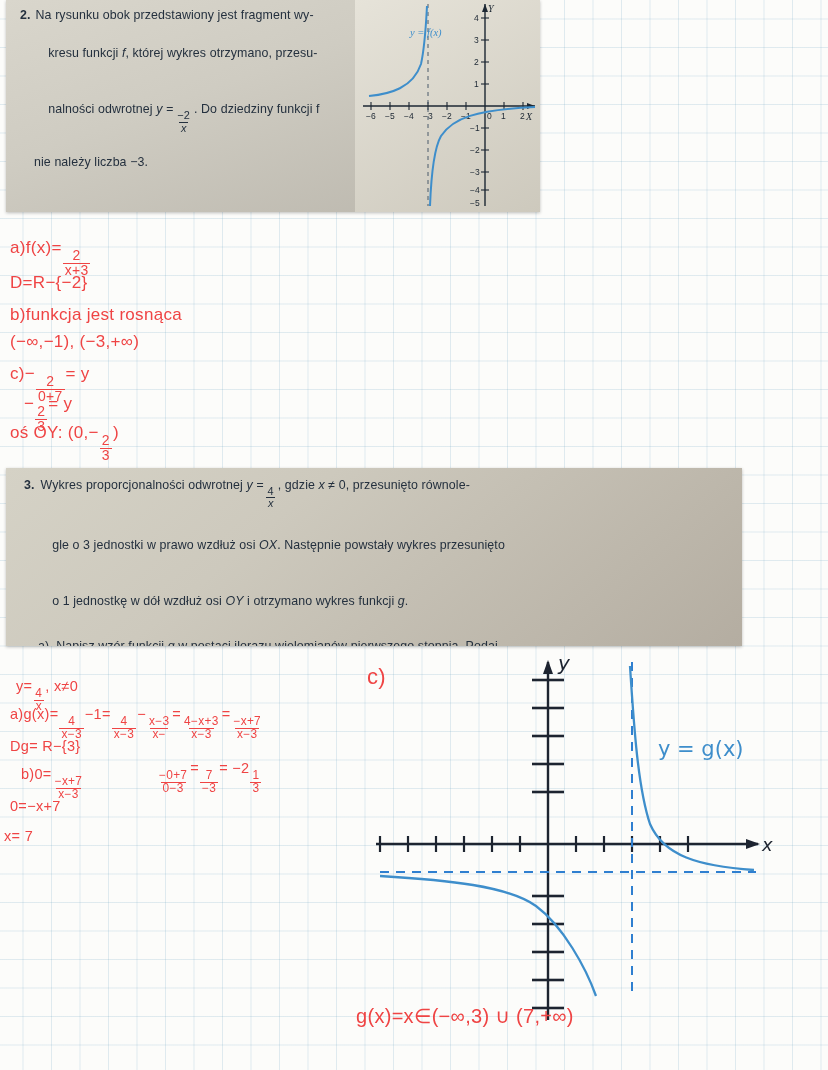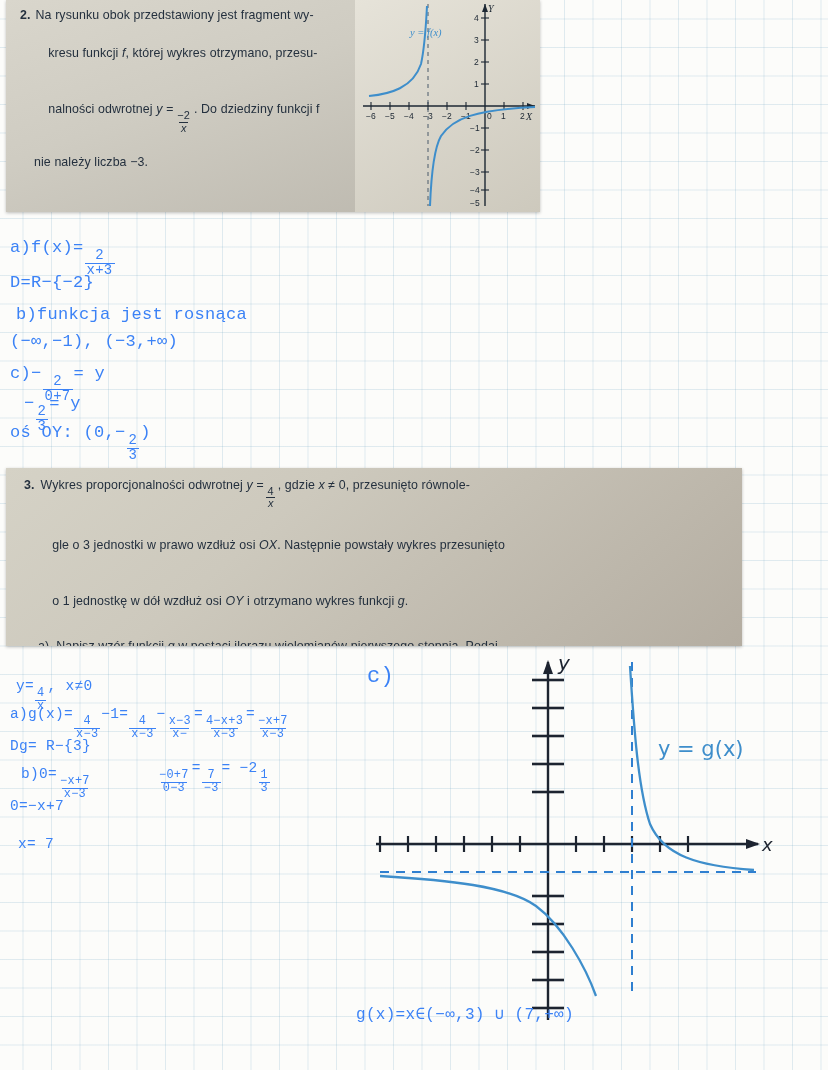--- a/index.html
+++ b/index.html
@@ -69,22 +69,22 @@
     position: absolute;
     right: 0px; top: 0px;
     width: 185px; height: 212px;
     background: linear-gradient(150deg, #e6e3d9, #cdc9bd);
   }
   #mini-graph svg { display: block; }
 
   
   .hand {
     position: absolute;
-    color: #3b82f6;
-    font-family: Liberation Mono, monospace;
+    color: #ef4444;
+    font-family: Liberation Sans, sans-serif;
     font-size: 17px;
     letter-spacing: 0.3px;
     white-space: nowrap;
   }
   .hand.sm { font-size: 14.5px; }
   .hand.big { font-size: 22px; }
 
   .hfrac {
     display: inline-flex;
     flex-direction: column;
@@ -188,21 +188,21 @@
   </div>
 </div>
 
 <div class="hand" style="left:10px; top:238px;">
   <span>a)</span><span>f(x)=</span><span class="hfrac">
       <span class="num">2</span>
       <span class="den">x+3</span>
     </span>
 </div>
 <div class="hand" style="left:10px; top:273px;">D=R−{−2}</div>
-<div class="hand" style="left:16px; top:305px;text-align:center;">
+<div class="hand" style="left:10px; top:305px;text-align:center;">
   <span>b)</span><span>funkcja jest rosnąca</span>
 </div>
 <div class="hand" style="left:10px; top:332px;">(−∞,−1), (−3,+∞)</div>
 <div class="hand" style="left:10px; top:364px;">
   <span>c)</span><span>−</span><span class="hfrac">
       <span class="num">2</span>
       <span class="den">0+7</span>
     </span><span>= y</span>
 </div>
 <div class="hand" style="left:24px; top:394px;">
@@ -265,21 +265,21 @@
 
 <div class="hand sm" style="left:10px; top:738px;">Dg= R−{3}</div>
 
 <div class="hand sm" style="left:10px; top:766px;margin-left:11px;">
   <span>b)</span><span>0=</span><span class="hfrac">
       <span class="num">−x+7</span>
       <span class="den">x−3</span>
     </span>
 </div>
 <div class="hand sm" style="left:10px; top:798px;">0=−x+7</div>
-<div class="hand sm" style="left:18px; top:828px;margin-top:8px;">x= 7</div>
+<div class="hand sm" style="left:4px; top:828px;">x= 7</div>
 
 <div class="hand sm" style="left:156px; top:760px;">
   <span class="hfrac">
       <span class="num">−0+7</span>
       <span class="den">0−3</span>
     </span><span>=</span><span class="hfrac">
       <span class="num">7</span>
       <span class="den">−3</span>
     </span><span>= −2</span><span class="hfrac">
       <span class="num">1</span>
@@ -331,13 +331,13 @@
     <line x1="22" y1="224" x2="398" y2="224" stroke="#2f7fd0" stroke-width="2" stroke-dasharray="9 7"></line>
 
     <path d="M 272 18 C 276 80 280 140 292 176 C 306 208 340 218 396 222" fill="none" stroke="#3e8ecb" stroke-width="2.3"></path>
 
     <path d="M 22 228 C 90 232 150 238 178 258 C 205 278 228 320 238 348" fill="none" stroke="#3e8ecb" stroke-width="2.3"></path>
 
     <text x="300" y="108" font-family="DejaVu Sans, sans-serif" font-size="21" fill="#3e8ecb">y = g(x)</text>
   </svg>
 </div>
 
-<div class="hand sm" style="left:356px; top:1004px; font-size:16px;text-align:right;">g(x)=x∈(−∞,3) ∪ (7,+∞)</div>
+<div class="hand sm" style="left:356px; top:1004px; font-size:20px;text-align:right;">g(x)=x∈(−∞,3) ∪ (7,+∞)</div>
 
 </body></html>

